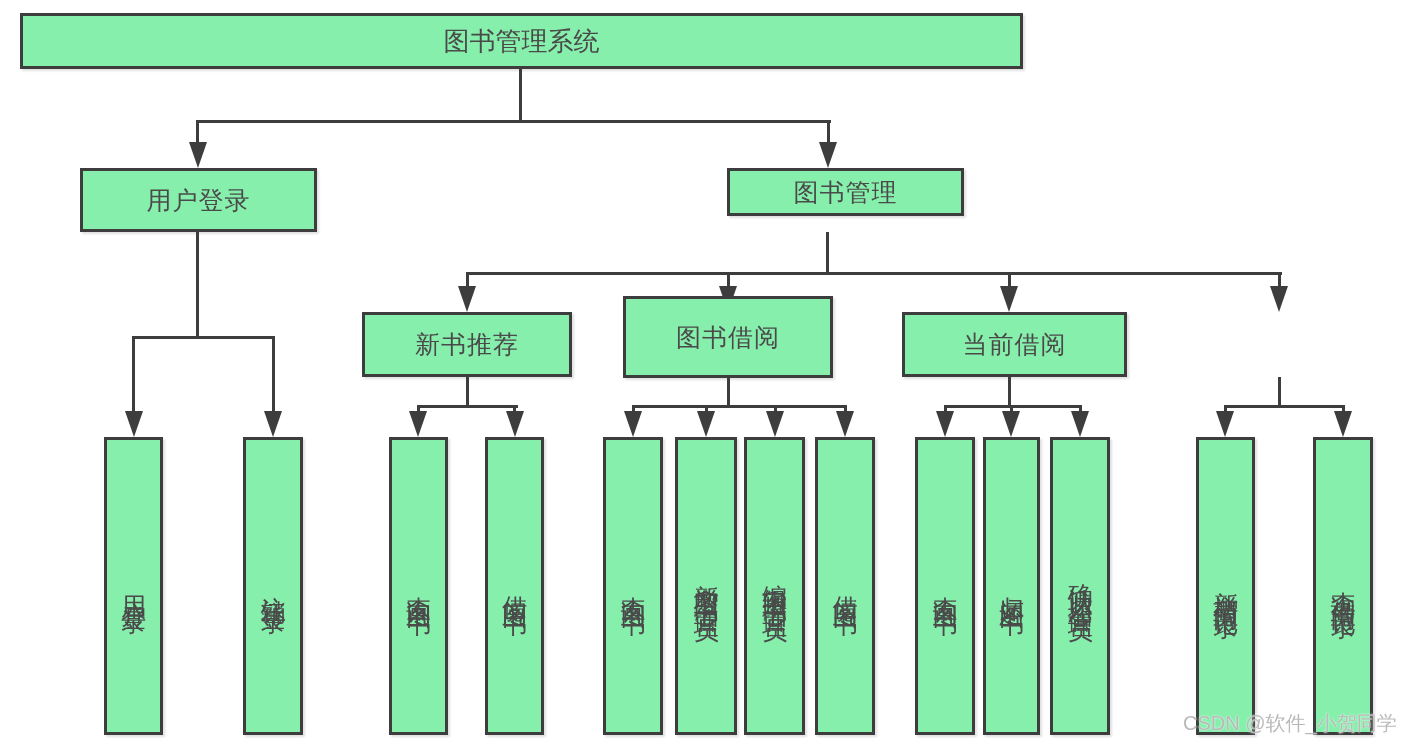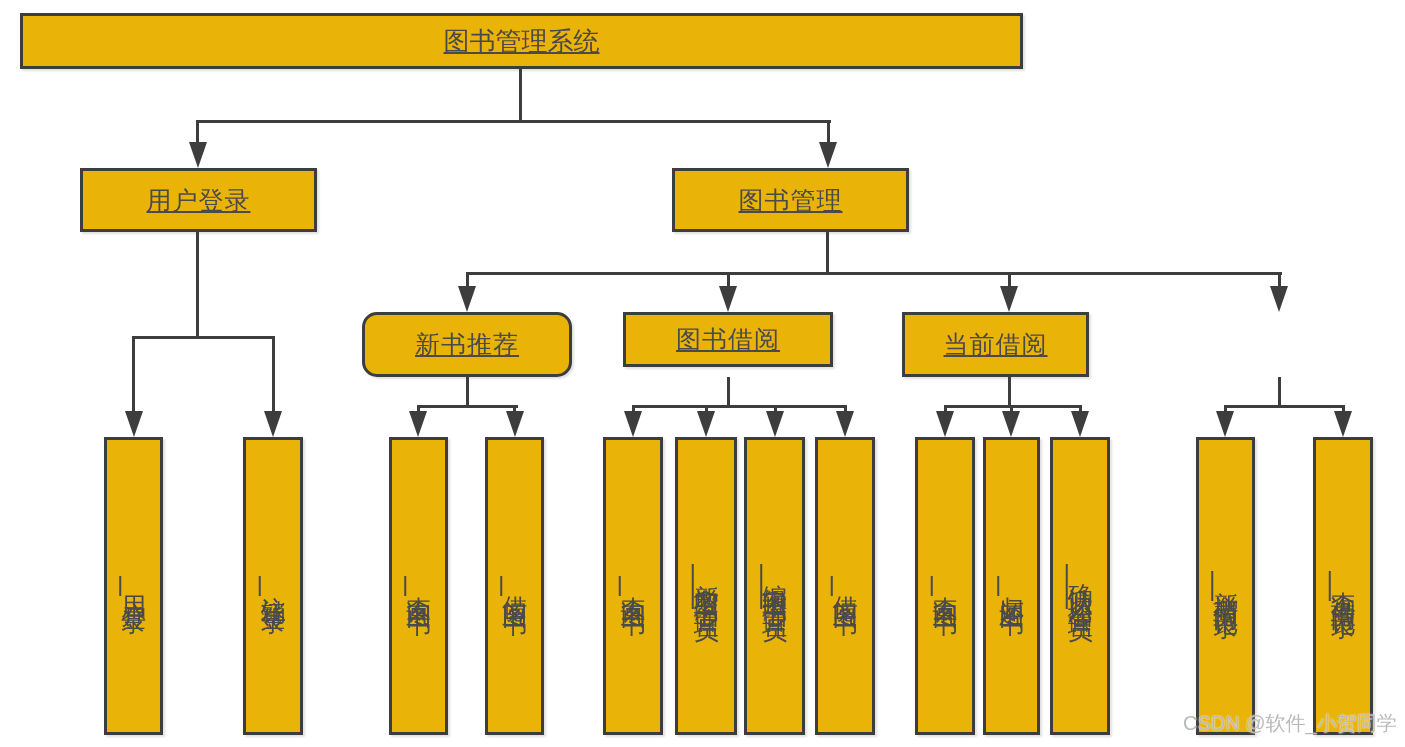--- a/index.html
+++ b/index.html
@@ -8,25 +8,24 @@
     --watermark:#b9b9b9;
     --background:#ffffff;
   }
   html,body{margin:0;padding:0;background:var(--background);}
   body{font-family:"Liberation Sans",sans-serif;}
   .stage{
     position:relative;width:1405px;height:747px;background:var(--background);
     overflow:hidden;
   }
   .box{
-    position:absolute;box-sizing:border-box;background:#eab308;
+    position:absolute;box-sizing:border-box;background:#86efac;
     border:3px solid var(--line);color:var(--text);
     display:flex;align-items:center;justify-content:center;
     box-shadow:2px 2px 2px rgba(0,0,0,0.12);
-    text-decoration:underline;
   }
   .hlabel{font-size:25px;letter-spacing:1px;white-space:nowrap;}
   .root-label{font-size:26px;}
   .vbox{
     writing-mode:vertical-rl;text-orientation:mixed;
     font-size:25px;letter-spacing:5px;line-height:1.1;
   }
   .vline,.hline{position:absolute;background:var(--line);}
   .vline{width:3px;}
   .hline{height:3px;}
@@ -54,21 +53,21 @@
   <div class="vline" style="left:519px;top:69px;height:53px;"></div>
   <div class="hline" style="left:197px;top:120px;width:634px;"></div>
   <div class="vline" style="left:196px;top:120px;height:26px;"></div>
   <div class="tri" style="left:189px;top:142px;"></div>
   <div class="vline" style="left:827px;top:120px;height:26px;"></div>
   <div class="tri" style="left:819px;top:142px;"></div>
 
   <div class="box hlabel" style="left:80px;top:168px;width:237px;height:64px;">
     <span>用户登录</span>
   </div>
-  <div class="box hlabel" style="left:672px;top:168px;width:237px;height:64px;">
+  <div class="box hlabel" style="left:727px;top:168px;width:237px;height:48px;">
     <span>图书管理</span>
   </div>
 
   <div class="vline" style="left:196px;top:232px;height:106px;"></div>
   <div class="hline" style="left:132px;top:336px;width:143px;"></div>
   <div class="vline" style="left:132px;top:336px;height:78px;"></div>
   <div class="tri" style="left:125px;top:411px;"></div>
   <div class="vline" style="left:272px;top:336px;height:78px;"></div>
   <div class="tri" style="left:264px;top:411px;"></div>
 
@@ -76,27 +75,27 @@
   <div class="hline" style="left:466px;top:272px;width:816px;"></div>
   <div class="vline" style="left:466px;top:272px;height:18px;"></div>
   <div class="tri" style="left:458px;top:286px;"></div>
   <div class="vline" style="left:727px;top:272px;height:18px;"></div>
   <div class="tri" style="left:719px;top:286px;"></div>
   <div class="vline" style="left:1008px;top:272px;height:18px;"></div>
   <div class="tri" style="left:1000px;top:286px;"></div>
   <div class="vline" style="left:1278px;top:272px;height:18px;"></div>
   <div class="tri" style="left:1270px;top:286px;"></div>
 
-  <div class="box hlabel" style="left:362px;top:312px;width:210px;height:65px;border-radius:15px;">
+  <div class="box hlabel" style="left:362px;top:312px;width:210px;height:65px;">
     <span>新书推荐</span>
   </div>
-  <div class="box hlabel" style="left:623px;top:312px;width:210px;height:55px;">
+  <div class="box hlabel" style="left:623px;top:296px;width:210px;height:82px;">
     <span>图书借阅</span>
   </div>
-  <div class="box hlabel" style="left:902px;top:312px;width:187px;height:65px;">
+  <div class="box hlabel" style="left:902px;top:312px;width:225px;height:65px;">
     <span>当前借阅</span>
   </div>
 
   <div class="vline" style="left:466px;top:377px;height:30px;"></div>
   <div class="hline" style="left:418px;top:405px;width:100px;"></div>
   <div class="vline" style="left:417px;top:405px;height:10px;"></div>
   <div class="tri" style="left:409px;top:411px;"></div>
   <div class="vline" style="left:513px;top:405px;height:10px;"></div>
   <div class="tri" style="left:506px;top:411px;"></div>
 

